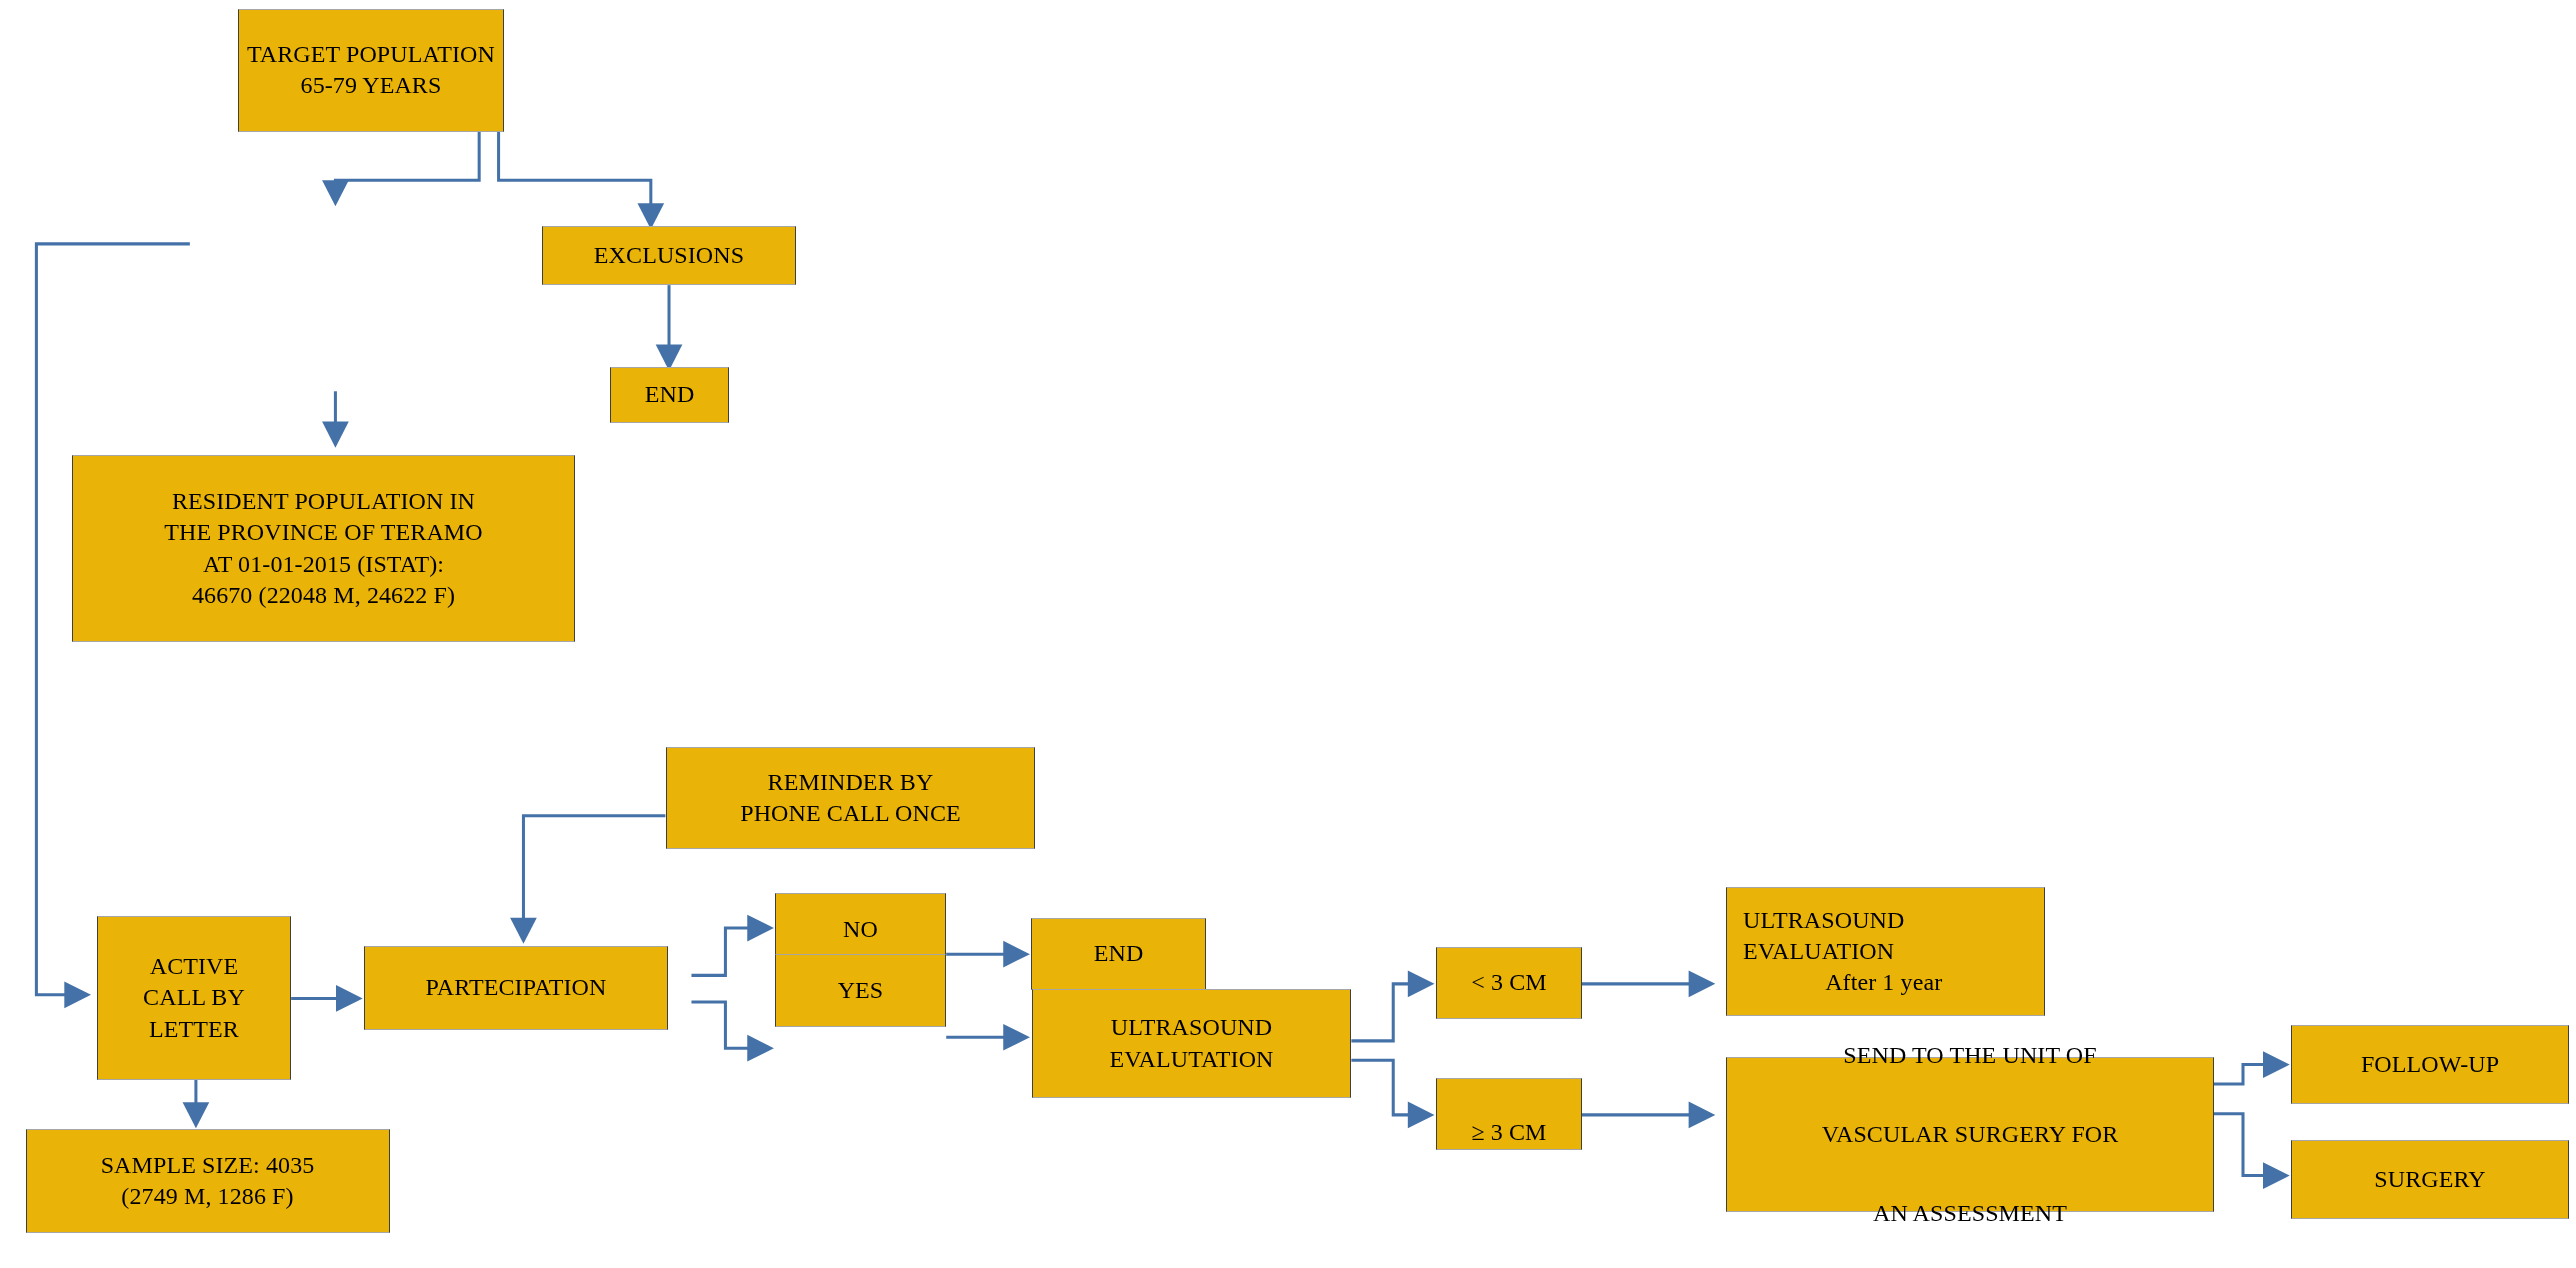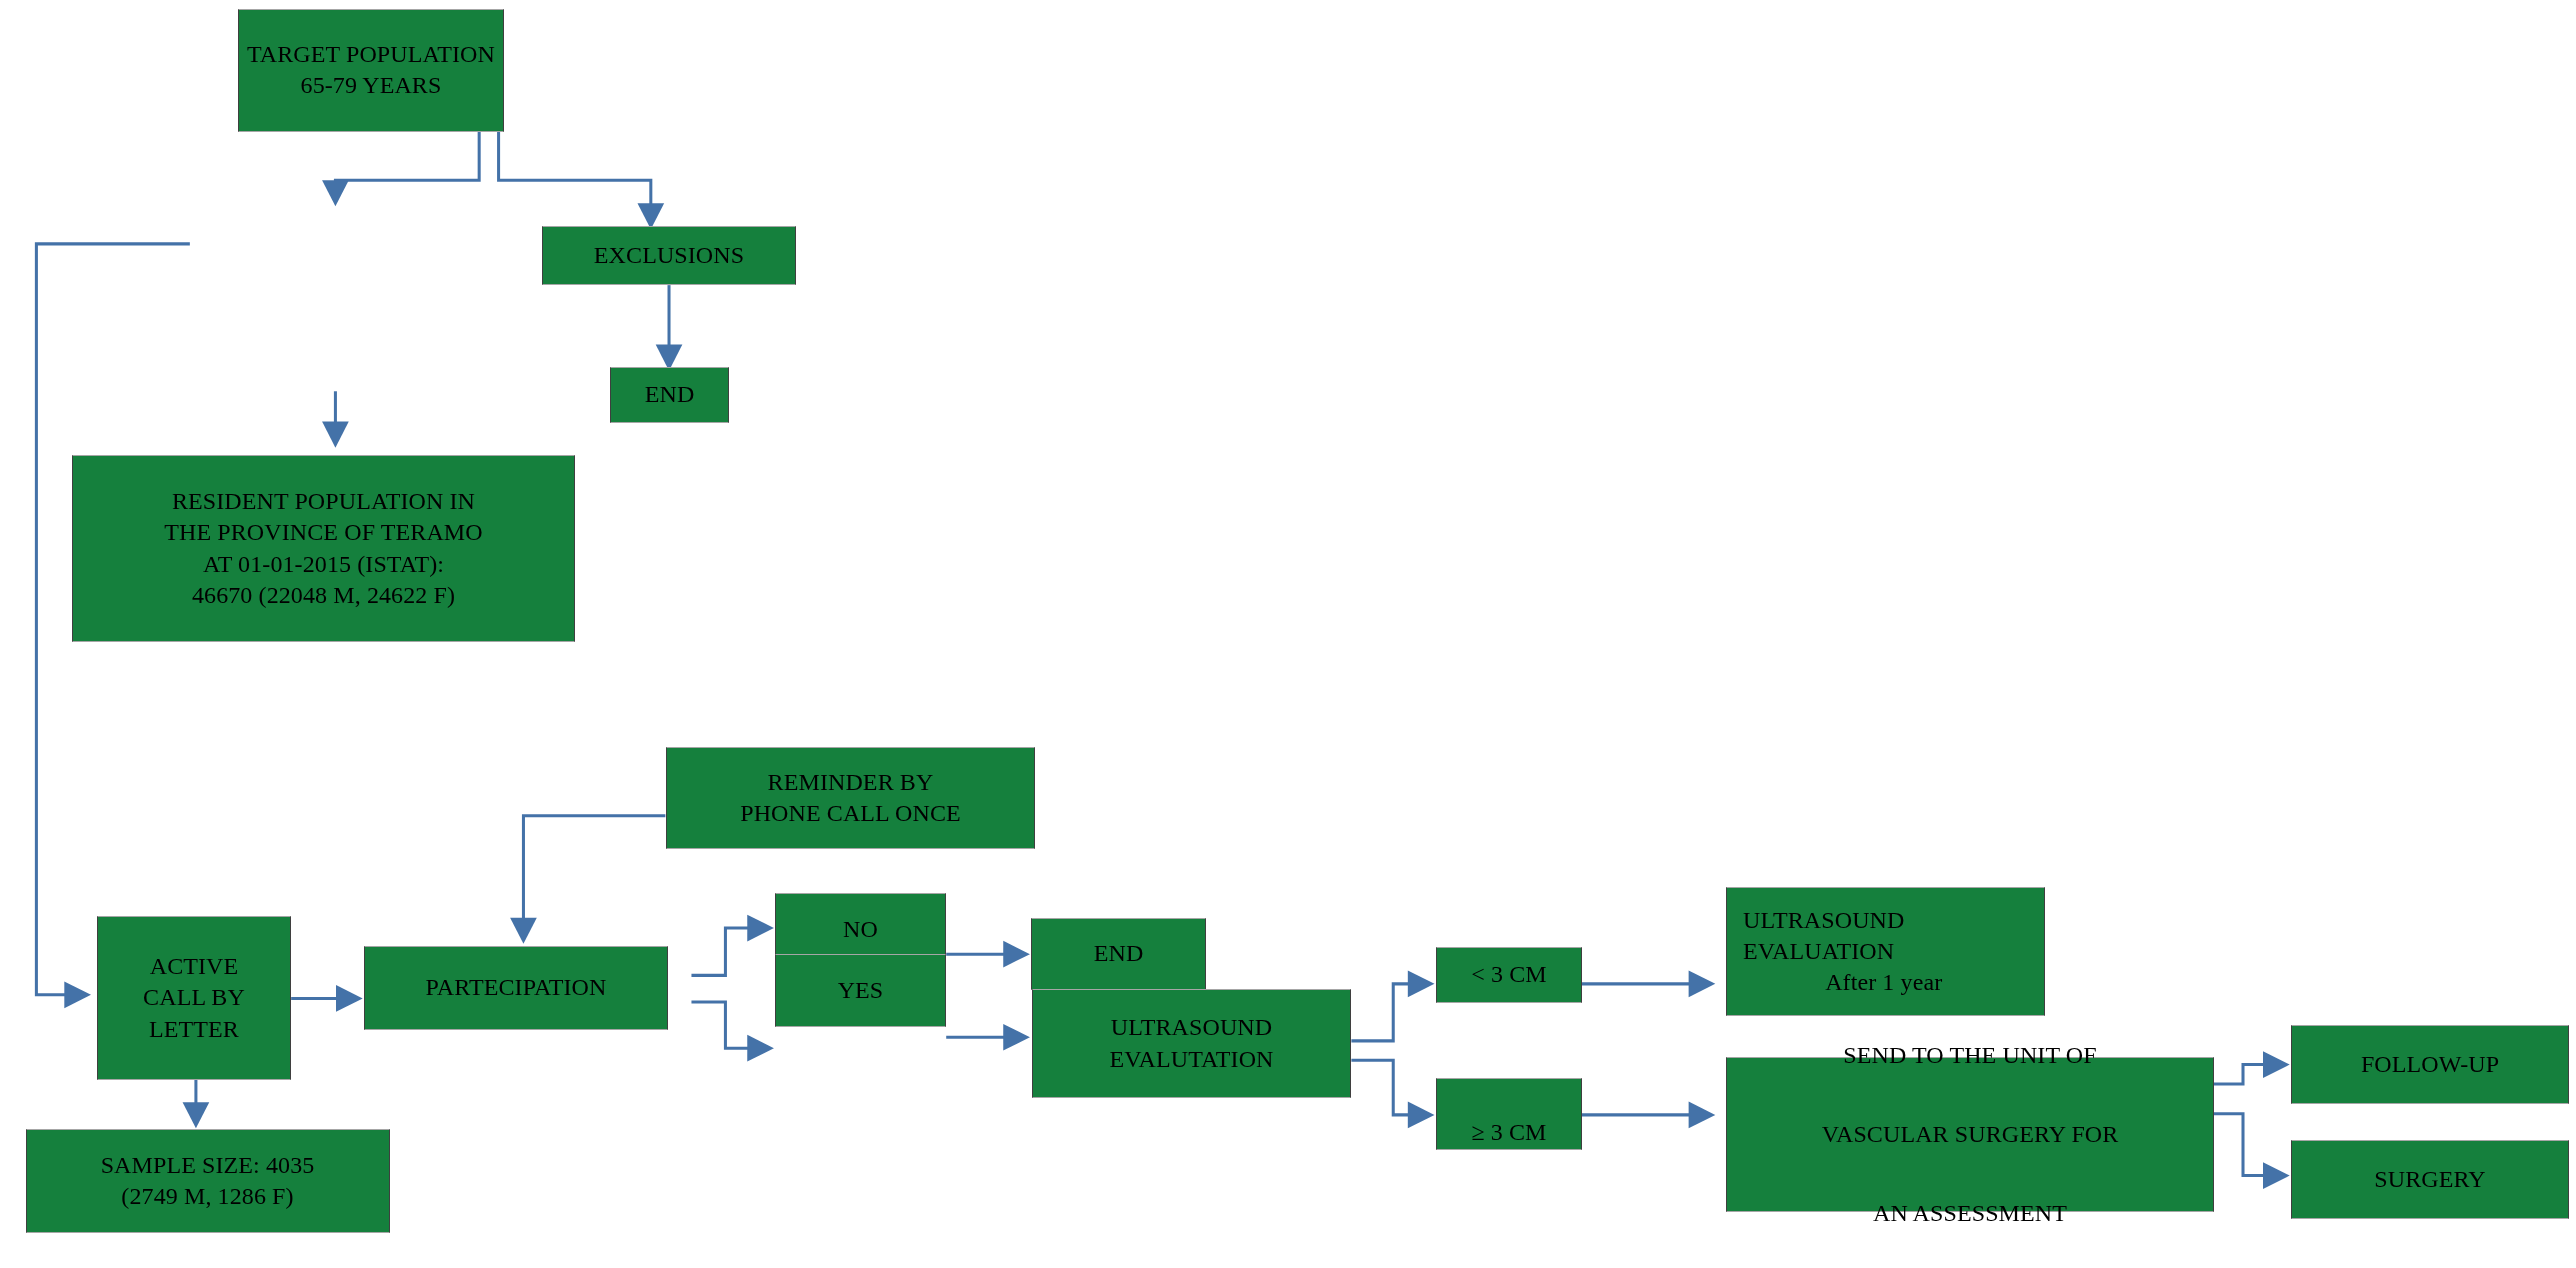--- a/index.html
+++ b/index.html
@@ -11,21 +11,21 @@
     position: relative;
     width: 2576px;
     height: 1269px;
     background: #ffffff;
     overflow: hidden;
     font-family: "Liberation Serif", "DejaVu Serif", serif;
   }
   .node {
     position: absolute;
     box-sizing: border-box;
-    background: #15803d;
+    background: #eab308;
     border: 1.8px solid #3f3f3f;
     border-top-color: #a6a6a6;
     border-bottom-color: #a6a6a6;
     display: flex;
     flex-direction: column;
     align-items: center;
     justify-content: center;
     text-align: center;
     color: #000000;
     font-size: 24px;
@@ -208,21 +208,21 @@
 
   <div class="node" style="left:1031px; top:918px; width:175px; height:72px;">
     <span class="ln">END</span>
   </div>
 
   <div class="node" style="left:1032px; top:989px; width:319px; height:109px;">
     <span class="ln">ULTRASOUND</span>
     <span class="ln">EVALUTATION</span>
   </div>
 
-  <div class="node" style="left:1436px; top:947px; width:146px; height:56px;">
+  <div class="node" style="left:1436px; top:947px; width:146px; height:72px;">
     <span class="ln">&lt; 3 CM</span>
   </div>
 
   <div class="node" style="left:1436px; top:1078px; width:146px; height:72px;justify-content:flex-end;">
     <span class="ln">≥ 3 CM</span>
   </div>
 
   <div class="node left-align" style="left:1726px; top:887px; width:319px; height:129px;">
     <span class="ln">ULTRASOUND</span>
     <span class="ln">EVALUATION</span>

